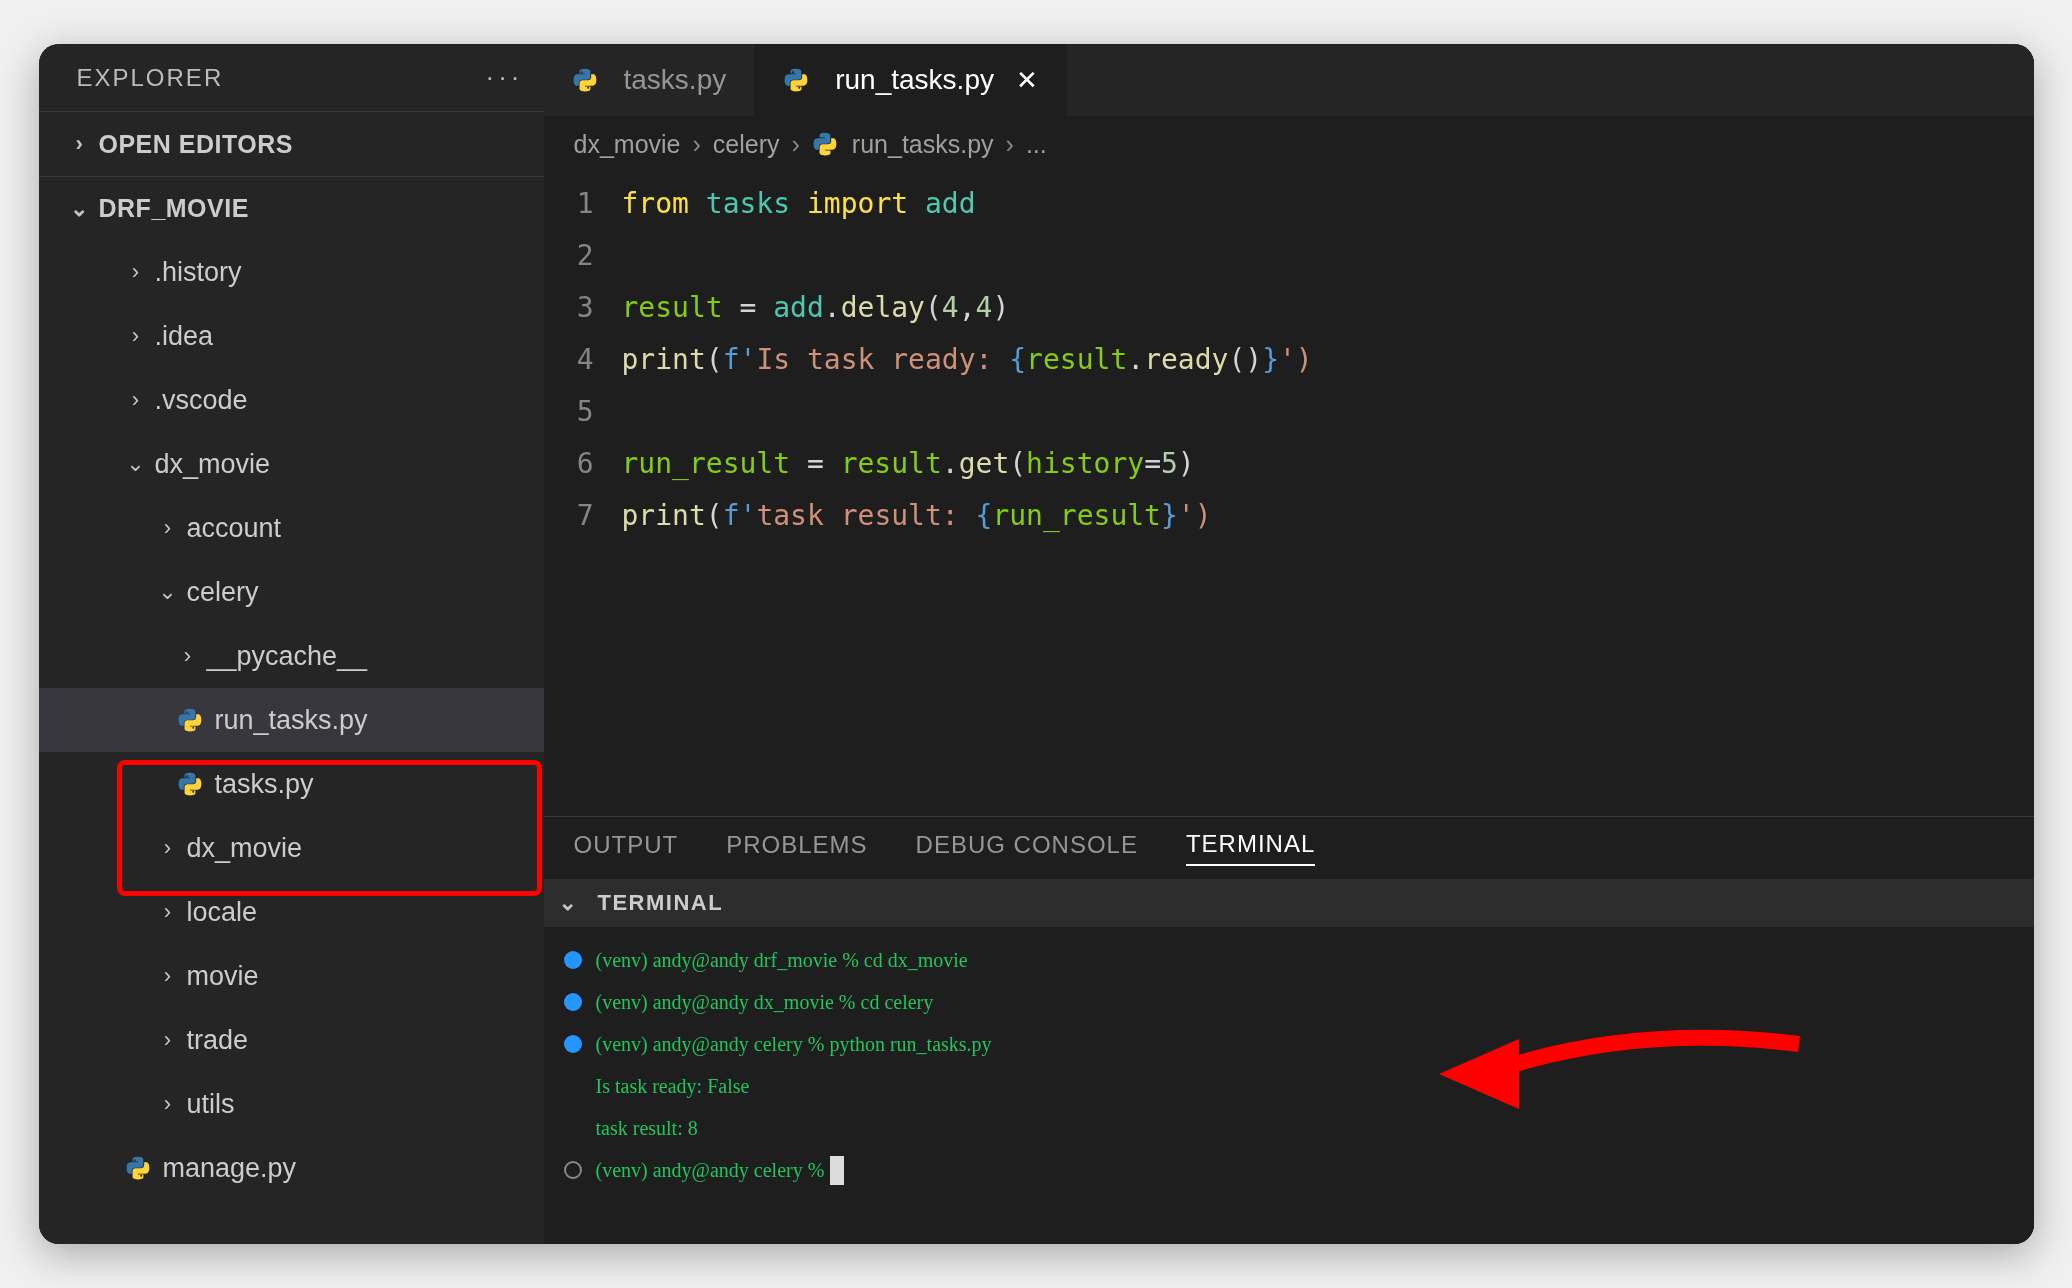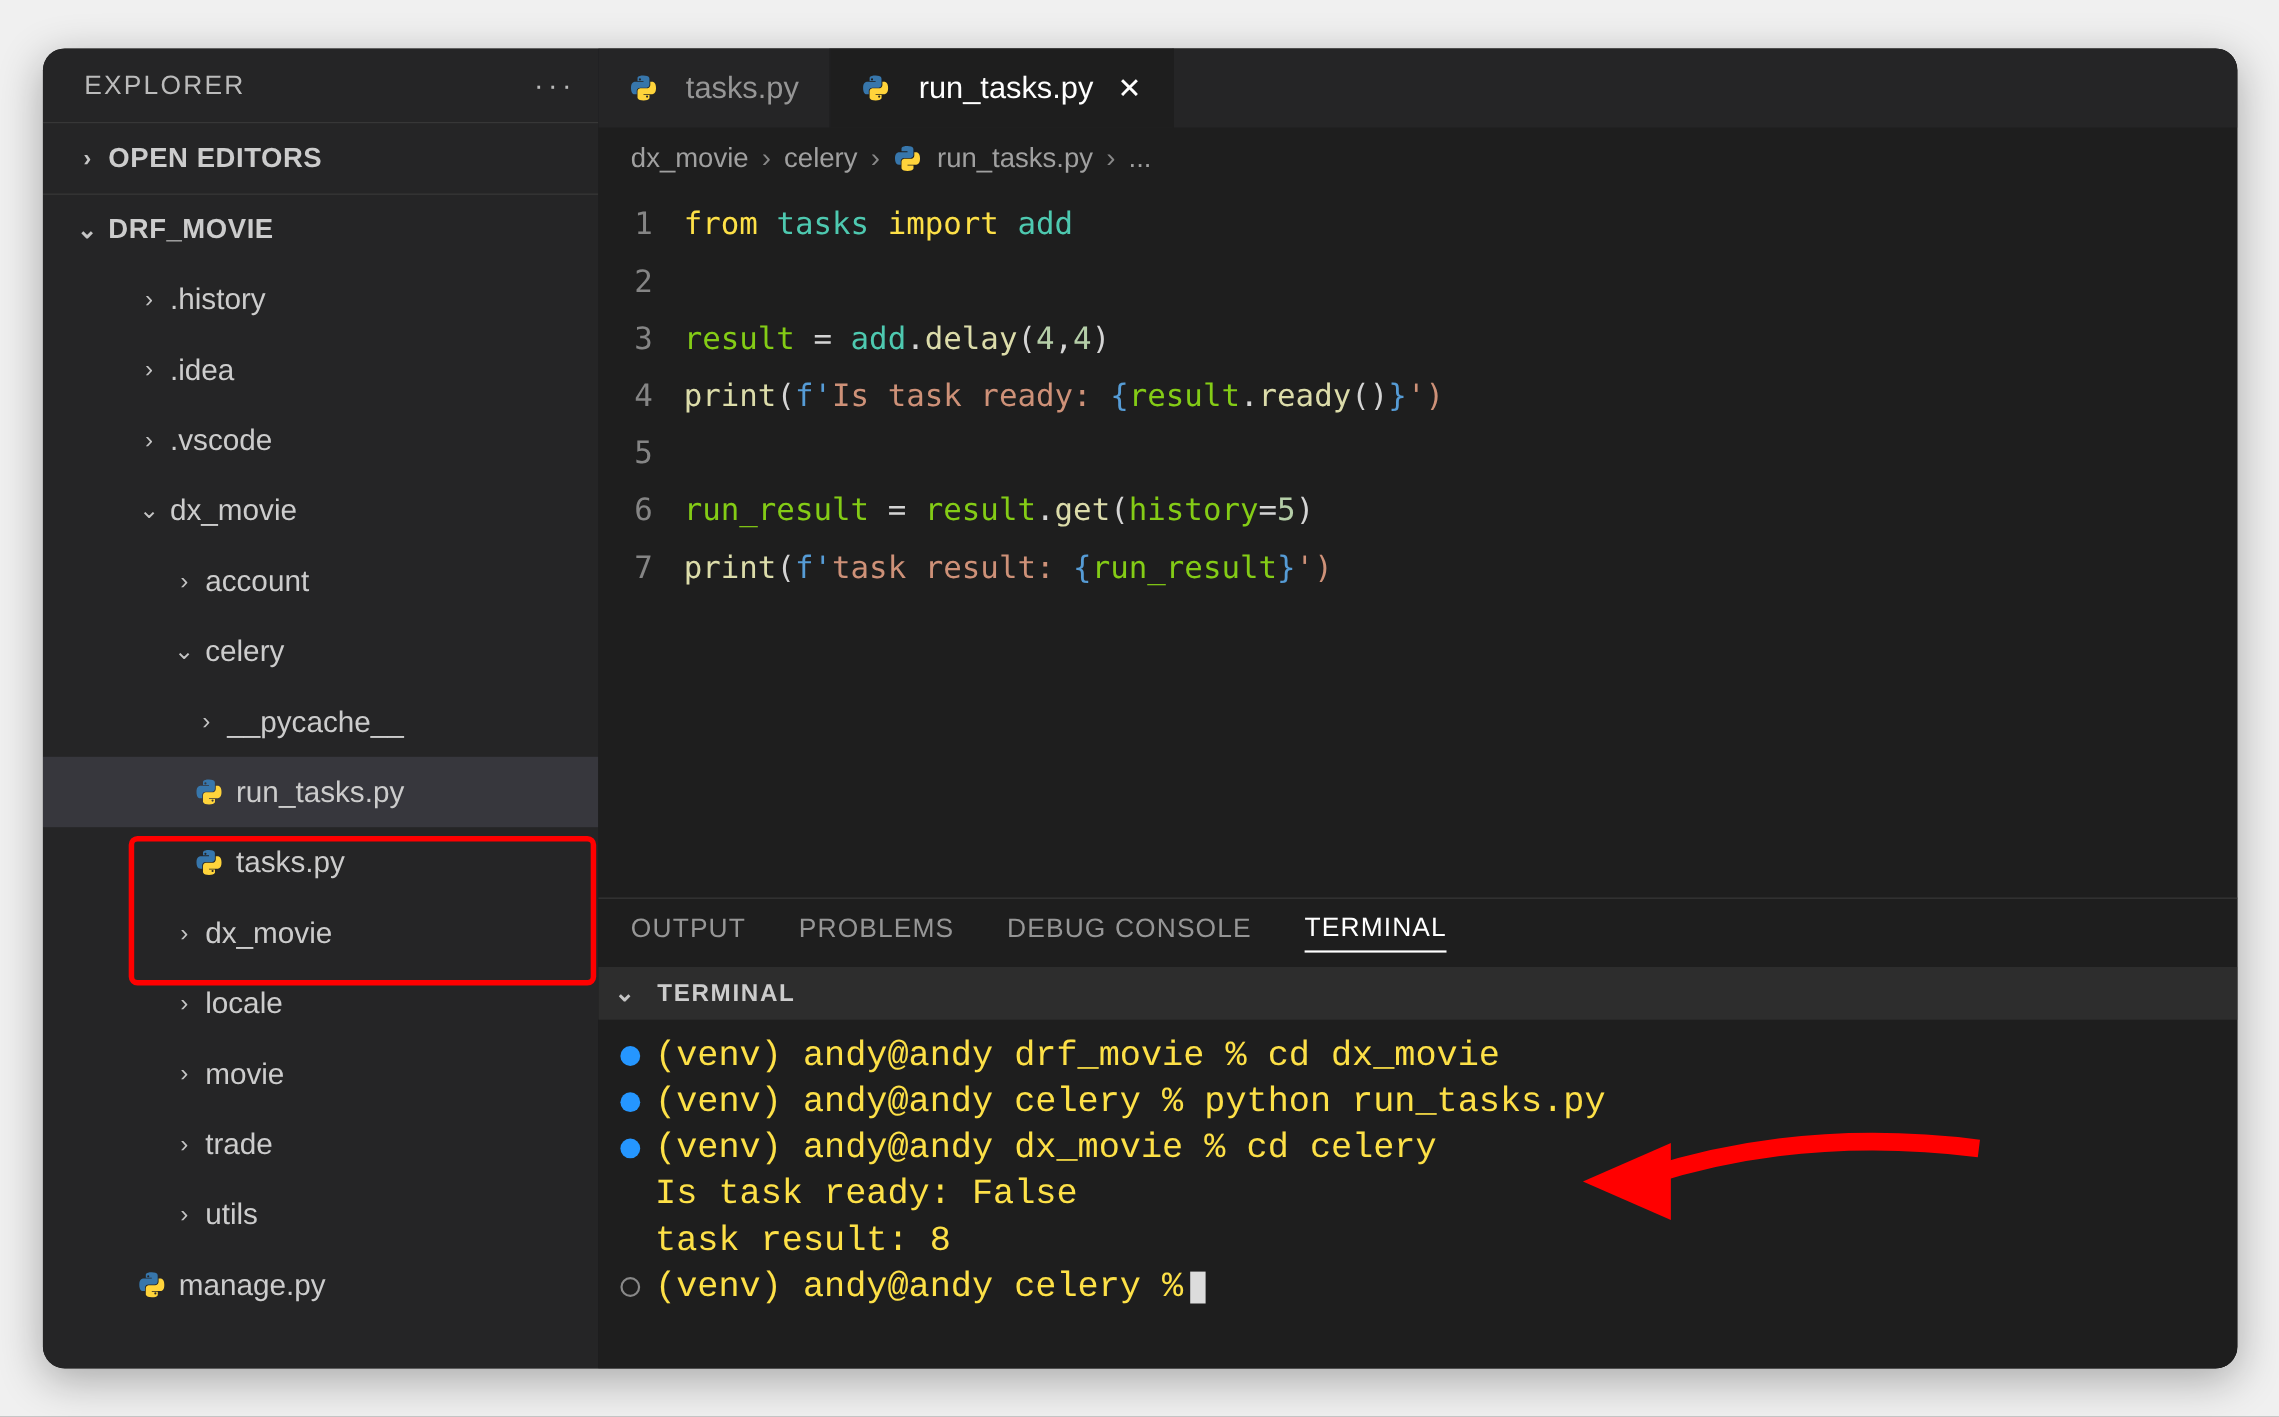--- a/index.html
+++ b/index.html
@@ -190,24 +190,24 @@
   padding: 0 14px;
   font-size: 22px;
   color: #cccccc;
   font-weight: 600;
   letter-spacing: 1.5px;
   gap: 10px;
 }
 .terminal-body {
   flex: 1;
   padding: 12px 20px;
-  font-family: Liberation Mono, monospace;
-  font-size: 32px;
+  font-family: Liberation Serif, serif;
+  font-size: 20px;
   line-height: 42px;
-  color: #fde047;
+  color: #22c55e;
 }
 .term-line { display: flex; align-items: center; }
 .bullet {
   width: 18px; height: 18px; border-radius: 50%;
   margin-right: 14px; flex-shrink: 0;
 }
 .bullet.blue { background: #2596ff; }
 .bullet.gray { border: 2px solid #888; }
 .cursor-block {
   display: inline-block; width: 14px; height: 29px;
@@ -400,25 +400,25 @@
           <span class="chev">⌄</span>
           <span>TERMINAL</span>
         </div>
         <div class="terminal-body">
           <div class="term-line">
               <span class="bullet blue"></span>
               <span>(venv) andy@andy drf_movie % cd dx_movie</span>
             </div>
           <div class="term-line">
               <span class="bullet blue"></span>
+              <span>(venv) andy@andy dx_movie % cd celery</span>
+            </div>
+          <div class="term-line">
+              <span class="bullet blue"></span>
               <span>(venv) andy@andy celery % python run_tasks.py</span>
-            </div>
-          <div class="term-line">
-              <span class="bullet blue"></span>
-              <span>(venv) andy@andy dx_movie % cd celery</span>
             </div>
           <div class="term-line">
               <span style="width:32px;flex-shrink:0"></span>
               <span>Is task ready: False</span>
             </div>
           <div class="term-line">
               <span style="width:32px;flex-shrink:0"></span>
               <span>task result: 8</span>
             </div>
           <div class="term-line">

